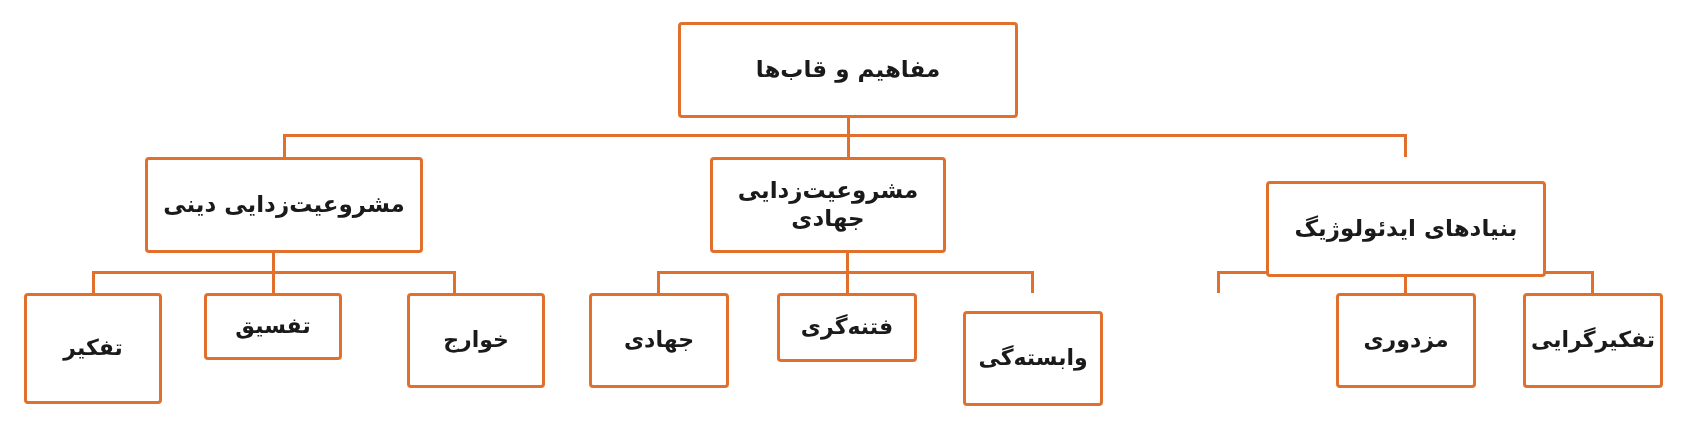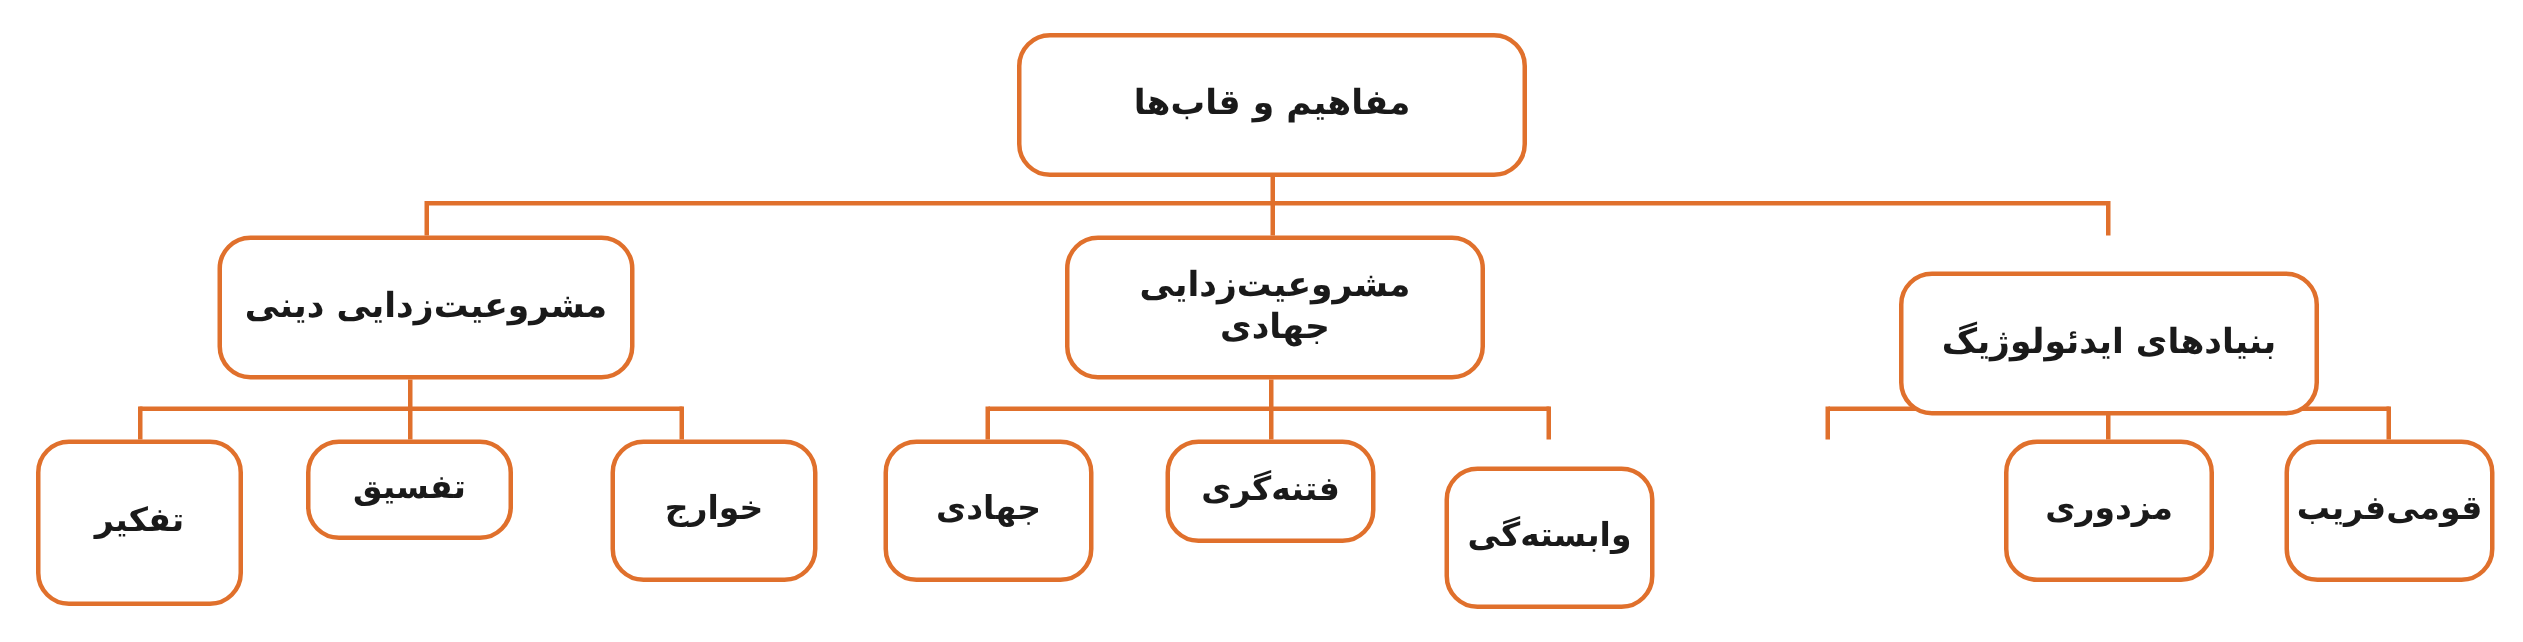--- a/index.html
+++ b/index.html
@@ -13,21 +13,21 @@
     width:1682px;height:428px;
     background:var(--bg);
     overflow:hidden;
     font-family:"DejaVu Sans",sans-serif;
   }
   .node{
     position:absolute;
     box-sizing:border-box;
     background:var(--bg);
     border:3px solid var(--accent);
-    border-radius:22px;
+    border-radius:4px;
     display:flex;align-items:center;justify-content:center;
     direction:rtl;
     text-align:center;
     color:var(--text);
     font-weight:bold;
     font-size:23px;
     line-height:1.2;
     padding:4px 8px;
     z-index:2;
   }
@@ -46,39 +46,39 @@
 <div class="stage">
 
   <div class="node" style="left:678px;top:22px;width:340px;height:96px;">مفاهیم و قاب‌ها</div>
 
   <div class="vline" style="left:847px;top:118px;height:39px;"></div>
   <div class="hline" style="left:284px;top:134px;width:1122px;"></div>
   <div class="vline" style="left:283px;top:134px;height:23px;"></div>
   <div class="vline" style="left:1404px;top:134px;height:23px;"></div>
 
   <div class="node" style="left:1266px;top:157px;width:280px;height:96px;margin-top:24px;">بنیادهای ایدئولوژیگ</div>
-  <div class="node" style="left:710px;top:157px;width:280px;height:96px;">مشروعیت‌زدایی جهادی</div>
+  <div class="node" style="left:710px;top:157px;width:236px;height:96px;">مشروعیت‌زدایی جهادی</div>
   <div class="node" style="left:145px;top:157px;width:278px;height:96px;">مشروعیت‌زدایی دینی</div>
 
   <div class="vline" style="left:1404px;top:253px;height:40px;"></div>
   <div class="hline" style="left:1219px;top:271px;width:374px;"></div>
   <div class="vline" style="left:1591px;top:271px;height:22px;"></div>
   <div class="vline" style="left:1217px;top:271px;height:22px;"></div>
 
   <div class="vline" style="left:846px;top:253px;height:40px;"></div>
   <div class="hline" style="left:659px;top:271px;width:374px;"></div>
   <div class="vline" style="left:1031px;top:271px;height:22px;"></div>
   <div class="vline" style="left:657px;top:271px;height:22px;"></div>
 
   <div class="vline" style="left:272px;top:253px;height:40px;"></div>
   <div class="hline" style="left:93px;top:271px;width:362px;"></div>
   <div class="vline" style="left:453px;top:271px;height:22px;"></div>
   <div class="vline" style="left:92px;top:271px;height:22px;"></div>
 
-  <div class="node leaf" style="left:1523px;top:293px;width:140px;height:95px;">قومی‌فریب</div>
+  <div class="node leaf" style="left:1523px;top:293px;width:140px;height:95px;">تفکیر‌گرایی</div>
   <div class="node leaf" style="left:1336px;top:293px;width:140px;height:95px;text-align:right;">مزدوری</div>
 
   <div class="node leaf" style="left:963px;top:311px;width:140px;height:95px;">وابسته‌گی</div>
   <div class="node leaf" style="left:777px;top:293px;width:140px;height:69px;">فتنه‌گری</div>
   <div class="node leaf" style="left:589px;top:293px;width:140px;height:95px;">جهادی</div>
 
   <div class="node leaf" style="left:386px;top:293px;width:138px;height:95px;margin-left:21px;">خوارج</div>
   <div class="node leaf" style="left:204px;top:293px;width:138px;height:67px;">تفسیق</div>
   <div class="node leaf" style="left:24px;top:293px;width:138px;height:111px;">تفکیر</div>
 

